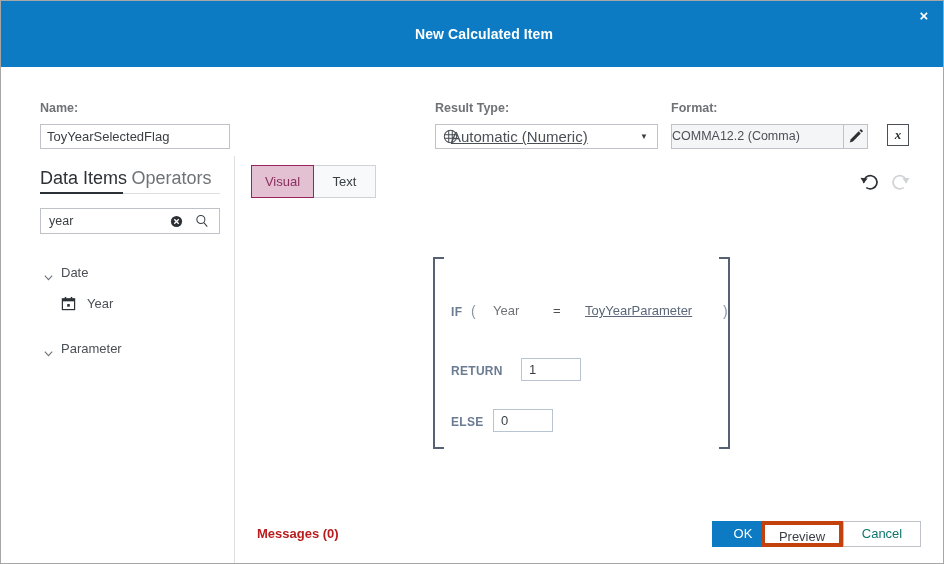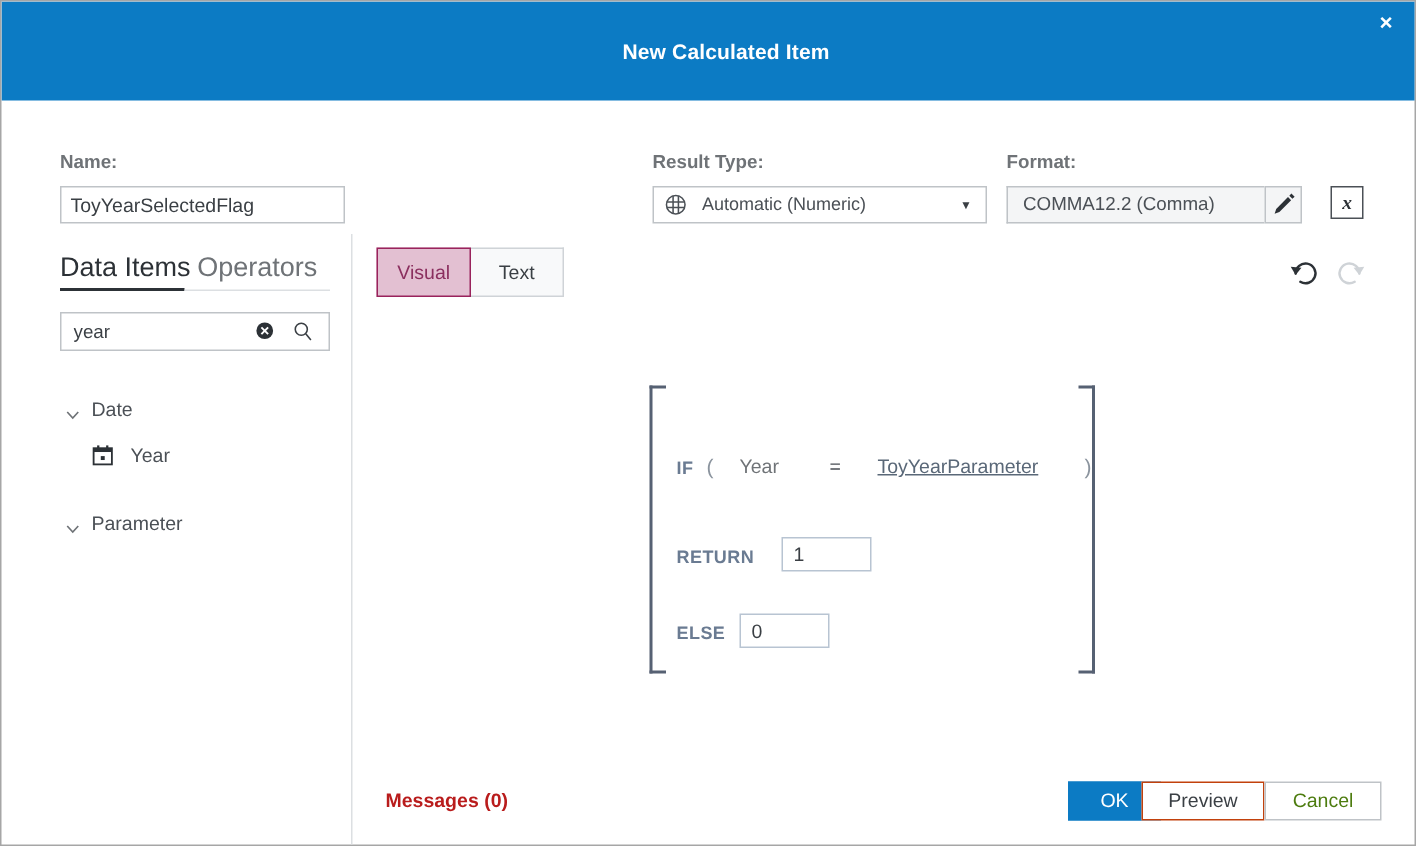--- a/index.html
+++ b/index.html
@@ -92,24 +92,25 @@
     background: #ffffff;
     cursor: pointer;
   }
   .select-icon {
     position: absolute;
     left: 7px; top: 4px;
     width: 15px; height: 15px;
   }
   .select-text {
     position: absolute;
-    left: 32px; top: 0;
+    left: 15px; top: 0;
     line-height: 23px;
-    font-size: 12px;
+    font-size: 15px;
     color: #4b5056;
+    text-decoration: underline;
   }
   .select-caret {
     position: absolute;
     right: 9px; top: 0;
     line-height: 23px;
     font-size: 8px;
     color: #3a3f44;
   }
 
   
@@ -118,21 +119,21 @@
     position: absolute;
     left: 670px; top: 123px;
     width: 172px; height: 25px;
     box-sizing: border-box;
     border: 1px solid #bfc3c7;
     border-right: none;
     background: #f4f5f6;
     color: #4b5056;
     font-size: 12.5px;
     line-height: 23px;
-    padding-left: 10px;
+    padding-left: 0;
     overflow: hidden;
     white-space: nowrap;
   }
   #format-edit-btn {
     position: absolute;
     left: 842px; top: 123px;
     width: 25px; height: 25px;
     box-sizing: border-box;
     border: 1px solid #bfc3c7;
     background: #f4f5f6;
@@ -413,28 +414,28 @@
   }
   #btn-ok {
     left: 711px; width: 62px;
     background: #0c7bc4;
     border: 1px solid #0c7bc4;
     color: #ffffff;
   }
   #btn-preview {
     left: 760px; width: 82px;
     background: #ffffff;
-    border: 1px solid #c2410c;
+    border: 4px solid #c2410c;
     color: #3a3f44;
   }
   #btn-cancel {
     left: 842px; width: 78px;
     background: #ffffff;
     border: 1px solid #bfc3c7;
-    color: #4d7c0f;
+    color: #0f766e;
   }
 </style>
 </head>
 <body>
 
 <div id="window">
 
   <div class="titlebar">
     <div class="titlebar-text">New Calculated Item</div>
     <div class="close-btn">×</div>

